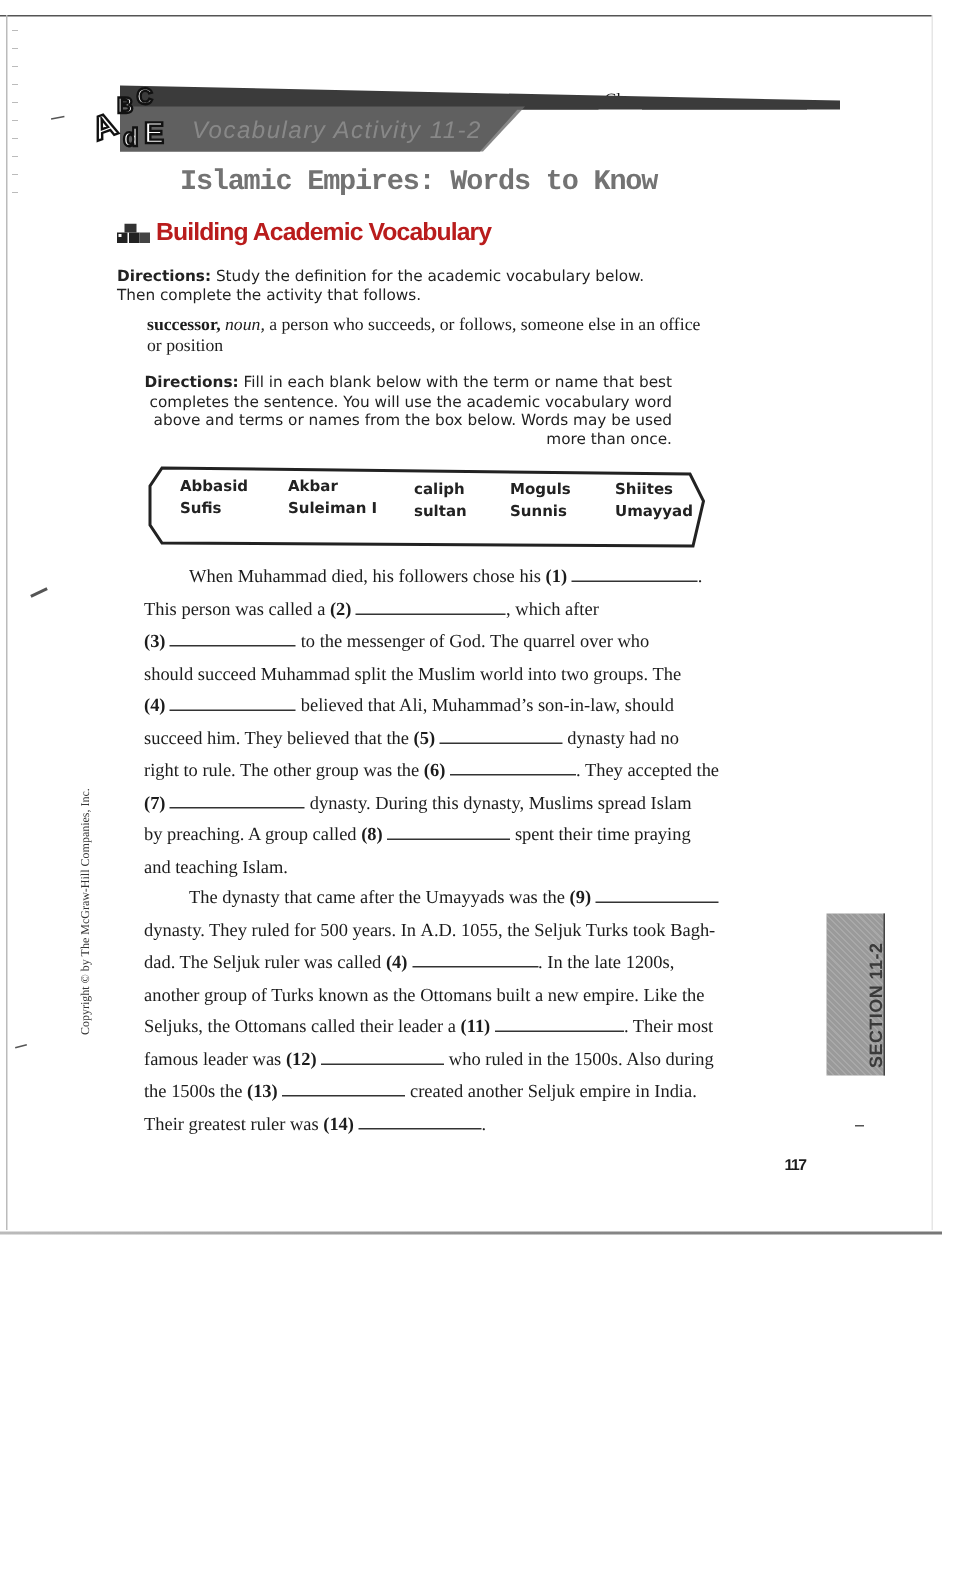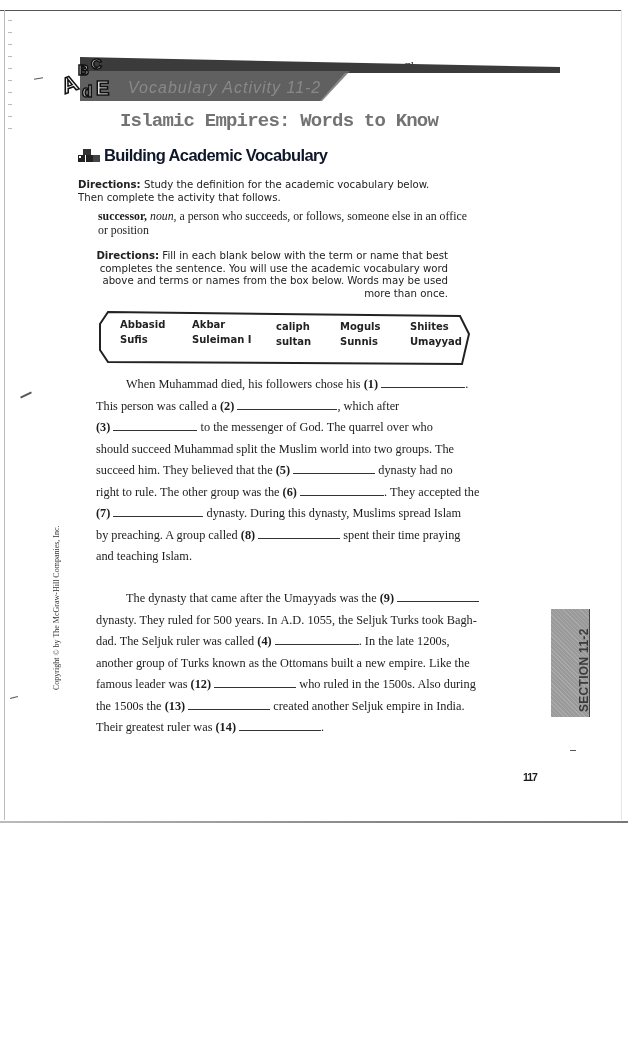--- a/index.html
+++ b/index.html
@@ -12,21 +12,21 @@
 
   .header-line { position:absolute; top:34px; left:84px; font-size:11.5px; display:flex; align-items:flex-end; }
   .header-line .lbl { white-space:nowrap;margin-top:27px; }
   .header-line .blank { display:inline-block; border-bottom:1px solid #222; height:11px; margin-right:4px; }
 
   .banner { position:absolute; left:60px; top:55px; width:500px; height:48px; }
   .banner svg { position:absolute; left:0; top:0; }
   .banner-text { position:absolute; left:68px; top:24px; font-family:"Liberation Sans", sans-serif; font-size:16px; color:#9a9a9a; letter-spacing:1px; font-style:italic; opacity:.7; }
 
   .title { position:absolute; left:120px; top:110px; font-family:Liberation Mono, monospace; font-weight:bold; font-size:19px; letter-spacing:-0.8px; color:#737373; }
-  .subtitle { position:absolute; left:78px; top:146px; display:flex; align-items:center; font-family:"Liberation Sans", sans-serif; font-weight:bold; font-size:16.5px; letter-spacing:-0.6px; color:#0f172a; }
+  .subtitle { position:absolute; left:78px; top:146px; display:flex; align-items:center; font-family:"Liberation Sans", sans-serif; font-weight:bold; font-size:16.5px; letter-spacing:-0.6px; color:#b91c1c; }
   .subtitle .blocks-icon { width:22px; height:14px; margin-right:4px; }
 
   .directions { position:absolute; left:78px; font-family:"DejaVu Sans", sans-serif; font-size:10.2px; line-height:12.5px; color:#222; width:370px; }
   .directions b { font-weight:bold; }
   .dir1 { top:179px; }
   .dir2 { top:250px;text-align:right; }
   .definition { position:absolute; left:98px; top:209px; width:370px; font-size:11.8px; line-height:14px; }
   .definition .term { font-weight:bold; }
   .definition .pos { font-style:italic; }
 
@@ -129,32 +129,34 @@
     <span>Sunnis</span>
     <span>Umayyad</span>
   </div>
 </div>
 
 <div class="passage p1">
   <span class="line indent"><span>When Muhammad died, his followers chose his </span><b>(1)</b> <span class="ul" style="width:84px;"></span><span>.</span></span>
   <span class="line"><span>This person was called a </span><b>(2)</b> <span class="ul" style="width:100px;"></span><span>, which after</span></span>
   <span class="line"><b>(3)</b> <span class="ul" style="width:84px;"></span><span> to the messenger of God. The quarrel over who</span></span>
   <span class="line">should succeed Muhammad split the Muslim world into two groups. The</span>
+  <span class="line"><b>(4)</b> <span class="ul" style="width:84px;"></span><span> believed that Ali, Muhammad’s son-in-law, should</span></span>
   <span class="line"><span>succeed him. They believed that the </span><b>(5)</b> <span class="ul" style="width:82px;"></span><span> dynasty had no</span></span>
   <span class="line"><span>right to rule. The other group was the </span><b>(6)</b> <span class="ul" style="width:84px;"></span><span>. They accepted the</span></span>
   <span class="line"><b>(7)</b> <span class="ul" style="width:90px;"></span><span> dynasty. During this dynasty, Muslims spread Islam</span></span>
   <span class="line"><span>by preaching. A group called </span><b>(8)</b> <span class="ul" style="width:82px;"></span><span> spent their time praying</span></span>
   <span class="line">and teaching Islam.</span>
 </div>
 
 <div class="passage p2">
   <span class="line indent"><span>The dynasty that came after the Umayyads was the </span><b>(9)</b> <span class="ul" style="width:82px;"></span></span>
   <span class="line"><span>dynasty. They ruled for 500 years. In </span><span class="sc">A.D.</span><span> 1055, the Seljuk Turks took Bagh-</span></span>
   <span class="line"><span>dad. The Seljuk ruler was called </span><b>(4)</b> <span class="ul" style="width:84px;"></span><span>. In the late 1200s,</span></span>
   <span class="line">another group of Turks known as the Ottomans built a new empire. Like the</span>
+  <span class="line"><span>Seljuks, the Ottomans called their leader a </span><b>(11)</b> <span class="ul" style="width:86px;"></span><span>. Their most</span></span>
   <span class="line"><span>famous leader was </span><b>(12)</b> <span class="ul" style="width:82px;"></span><span> who ruled in the 1500s. Also during</span></span>
   <span class="line"><span>the 1500s the </span><b>(13)</b> <span class="ul" style="width:82px;"></span><span> created another Seljuk empire in India.</span></span>
   <span class="line"><span>Their greatest ruler was </span><b>(14)</b> <span class="ul" style="width:82px;"></span><span>.</span></span>
 </div>
 
 <div class="copyright">Copyright © by The McGraw-Hill Companies, Inc.</div>
 
 <div class="section-tab">
   <span>SECTION 11-2</span>
 </div>

